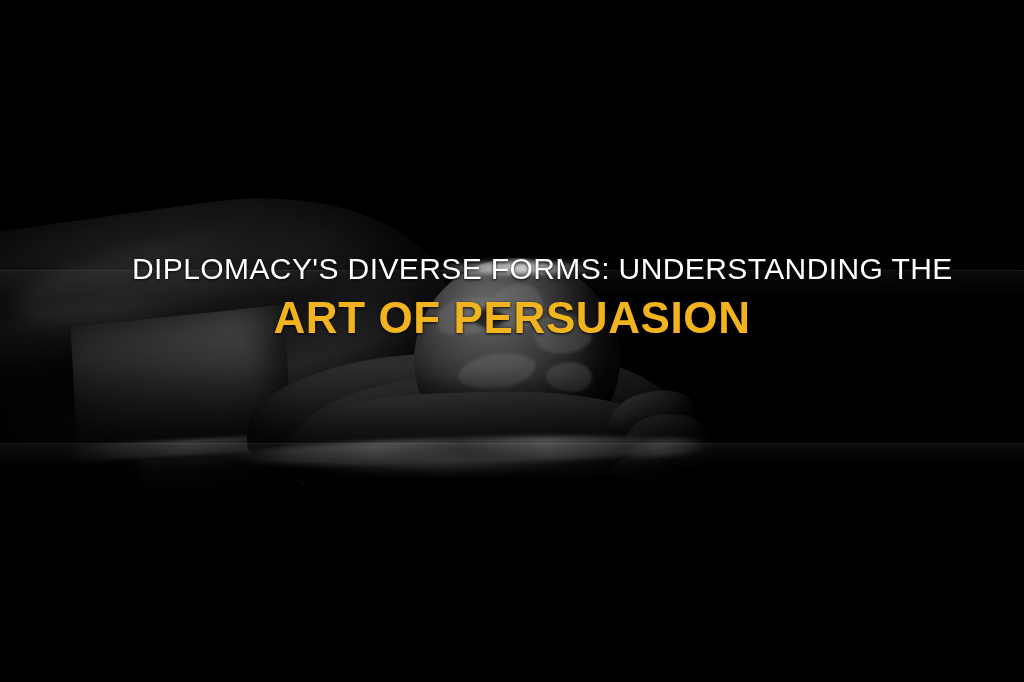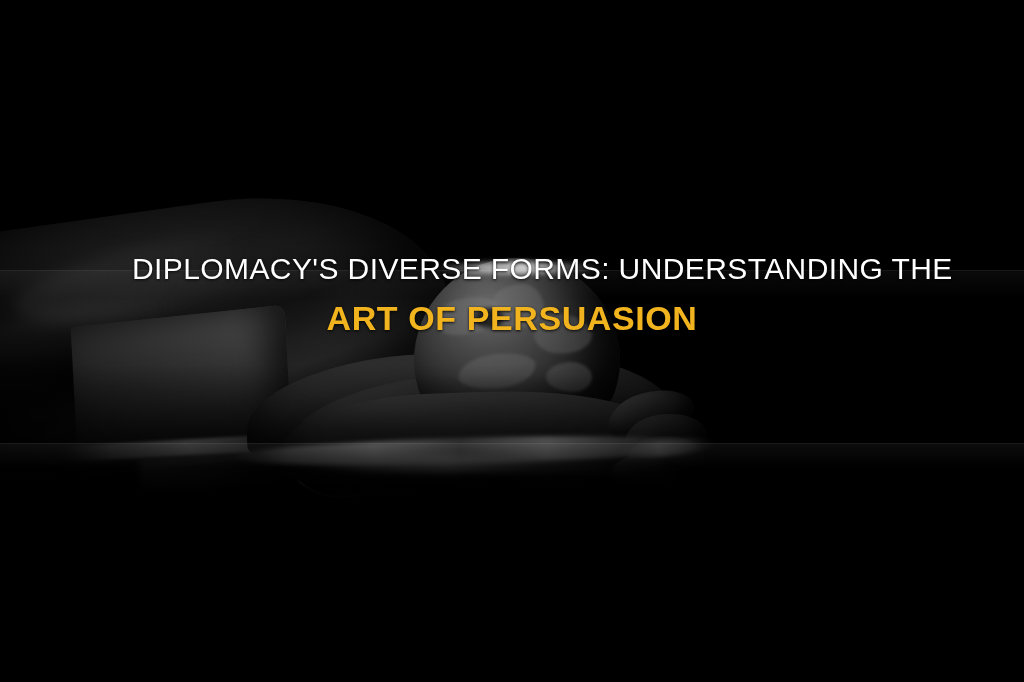--- a/index.html
+++ b/index.html
@@ -337,21 +337,21 @@
     font-size: 30px;
     line-height: 34px;
     font-weight: 400;
     letter-spacing: 0.4px;
     color: #ffffff;
     white-space: nowrap;
     text-shadow: 0 1px 3px rgba(0,0,0,0.9);
     margin: 0;
   }
   .headline-line2 {
-    font-size: 34px;
+    font-size: 44px;
     line-height: 40px;
     font-weight: 700;
     letter-spacing: 0.6px;
     color: #f2b41e;
     white-space: nowrap;
     text-shadow: 0 1px 3px rgba(0,0,0,0.9);
     margin: 12px 0 0 0;
   }
 </style>
 </head>

